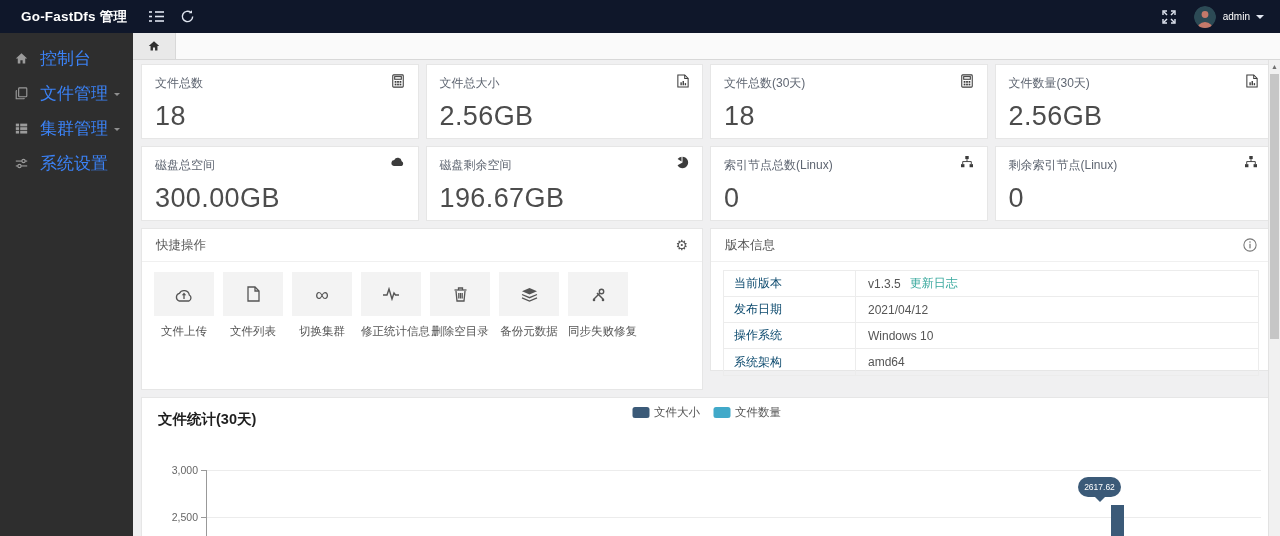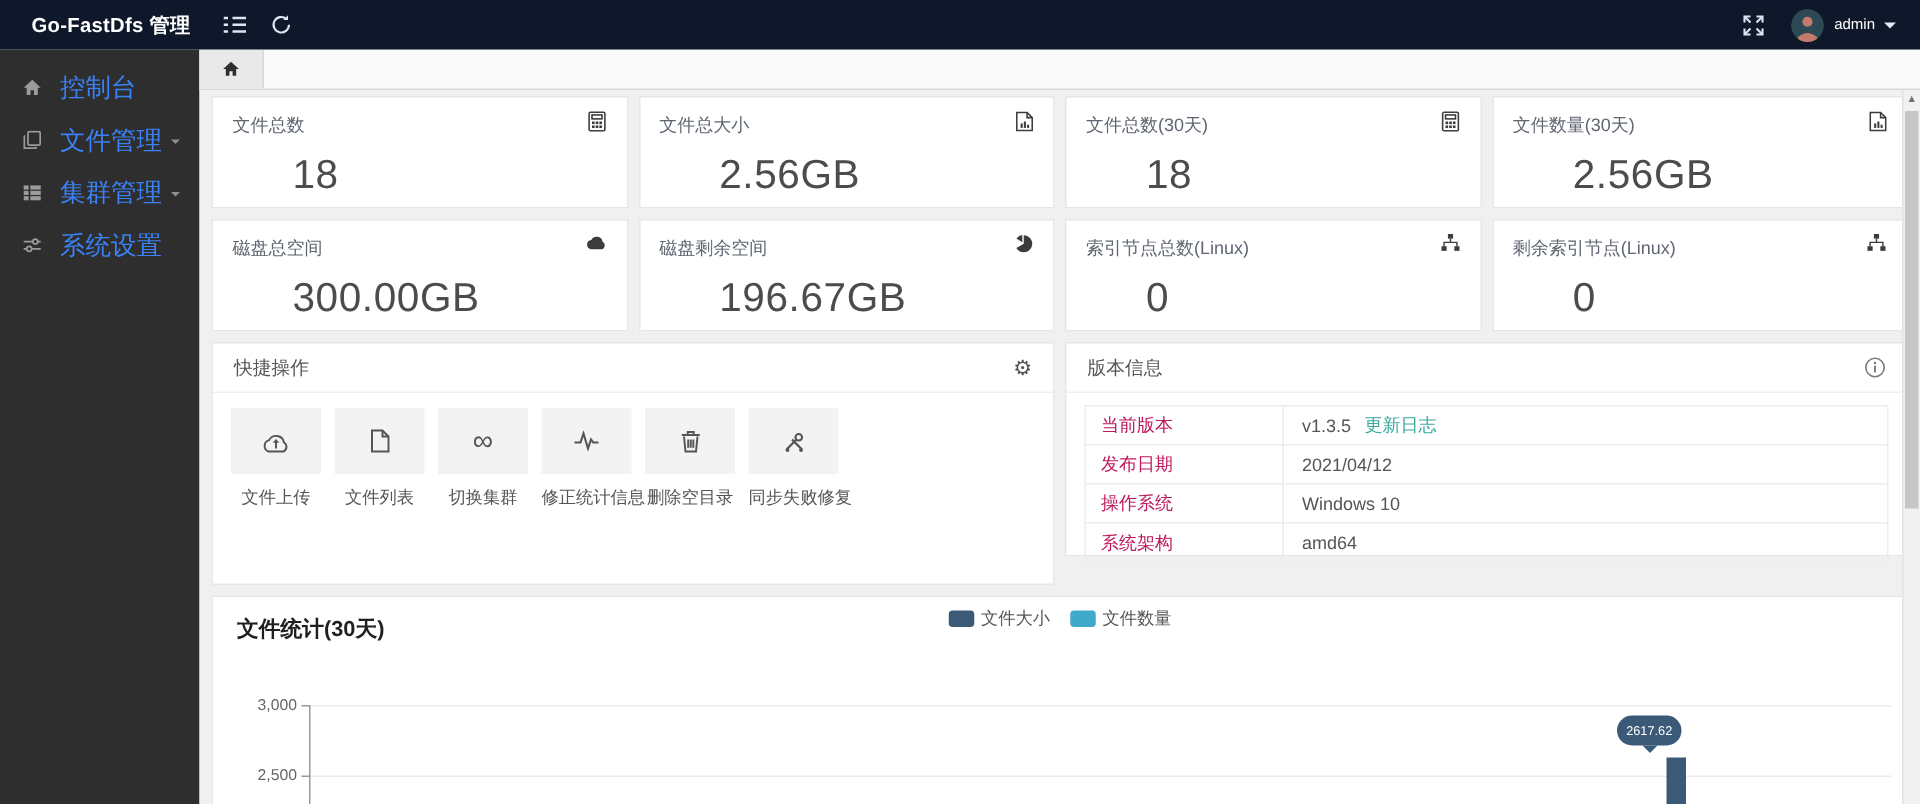--- a/index.html
+++ b/index.html
@@ -25,41 +25,41 @@
   .main { position:absolute; top:33px; left:133px; right:0; bottom:0; background:#f0f0f1; overflow:hidden; }
   .tabbar { height:27px; background:#fafafa; border-bottom:1px solid #d8d8d8; display:flex; }
   .tab { width:43px; background:#e9e9e9; border-right:1px solid #d8d8d8; display:flex; align-items:center; justify-content:center; color:#2f2f2f; cursor:pointer; }
   .content { padding:4px 8px 0 8px; }
 
   
   .cards { display:grid; grid-template-columns:repeat(4,1fr); gap:7px; }
   .stat-card { background:#fff; border:1px solid #e6e6e6; height:75px; padding:10px 13px; position:relative; }
   .stat-label { font-size:12px; color:#5f6672; }
   .stat-icon { position:absolute; top:9px; right:13px; color:#3c3c3c; }
-  .stat-value { font-size:27px; color:#4c4c4c; margin-top:9px; letter-spacing:.4px;margin-left:40px; }
+  .stat-value { font-size:27px; color:#4c4c4c; margin-top:9px; letter-spacing:.4px; }
 
   
   .panels { display:flex; gap:7px; margin-top:7px; align-items:flex-start; }
   .panel { background:#fff; border:1px solid #e6e6e6; flex:1; }
   .quick-panel { height:162px; }
   .version-panel { height:143px; }
   .panel-header { height:33px; display:flex; align-items:center; padding:0 14px; font-size:12.5px; color:#555; border-bottom:1px solid #f0f0f0; }
   .panel-header .hicon { margin-left:auto; color:#555; display:flex; align-items:center; cursor:pointer; }
   .gear-glyph { font-size:14px; line-height:1; }
 
   .quick-actions { display:flex; gap:9px; padding:10px 12px 0 12px; }
   .qa { width:60px; text-align:center; cursor:pointer; }
   .qa-btn { height:44px; background:#f3f3f3; display:flex; align-items:center; justify-content:center; color:#555; }
   .qa-label { font-size:11.5px; color:#555; margin-top:8px; white-space:nowrap; }
   .inf-glyph { font-size:19px; color:#555; line-height:1; }
 
   .version-table { margin:8px 12px; border:1px solid #ececec; font-size:12px; }
   .vrow { display:flex; height:26px; border-bottom:1px solid #ececec; }
   .vrow:last-child { border-bottom:none; }
-  .vlabel { width:132px; padding-left:10px; color:#be185d; border-right:1px solid #ececec; display:flex; align-items:center; }
+  .vlabel { width:132px; padding-left:10px; color:#0c4a6e; border-right:1px solid #ececec; display:flex; align-items:center; }
   .vvalue { padding-left:12px; color:#555; display:flex; align-items:center; gap:9px;justify-content:flex-end; }
   .vlink { color:#3aa99e; cursor:pointer; }
 
   
   .chart-panel { margin-top:7px; background:#fff; border:1px solid #e6e6e6; height:420px; position:relative; }
   .chart-title { position:absolute; top:12px; left:16px; font-size:14.5px; font-weight:bold; color:#1f1f1f; }
   .legend { position:absolute; top:7px; left:50%; transform:translateX(-50%); display:flex; gap:13px; align-items:center; font-size:11.5px; color:#555; }
   .legend-item { display:flex; align-items:center; gap:5px; cursor:pointer; }
   .swatch { width:17px; height:11px; border-radius:2.5px; }
   .gridline { position:absolute; left:64px; right:10px; height:1px; background:#ececec; }
@@ -368,20 +368,30 @@
                     <line x1="4.8" y1="6" x2="4.8" y2="11.5"></line>
                     <line x1="6.5" y1="6" x2="6.5" y2="11.5"></line>
                     <line x1="8.2" y1="6" x2="8.2" y2="11.5"></line>
                   </g>
                 </svg>
               </div>
             <div class="qa-label">删除空目录</div>
           </div>
           <div class="qa">
             <div class="qa-btn">
+                <svg width="17" height="15" viewBox="0 0 17 15">
+                  <path d="M8.5 1 L16 4.2 L8.5 7.4 L1 4.2 Z" fill="#555"></path>
+                  <path d="M1 7.5 L8.5 10.7 L16 7.5" fill="none" stroke="#555" stroke-width="1.3"></path>
+                  <path d="M1 10.8 L8.5 14 L16 10.8" fill="none" stroke="#555" stroke-width="1.3"></path>
+                </svg>
+              </div>
+            <div class="qa-label">备份元数据</div>
+          </div>
+          <div class="qa">
+            <div class="qa-btn">
                 <svg width="15" height="15" viewBox="0 0 15 15">
                   <g stroke="#555" stroke-width="1.5" fill="none">
                     <path d="M2.5 12.5 L9 6"></path>
                     <path d="M12.5 12.5 L6 6"></path>
                   </g>
                   <circle cx="10.5" cy="4.5" r="2.2" fill="none" stroke="#555" stroke-width="1.4"></circle>
                   <circle cx="3" cy="13" r="1.3" fill="#555"></circle>
                   <circle cx="12" cy="13" r="1.3" fill="#555"></circle>
                 </svg>
               </div>

